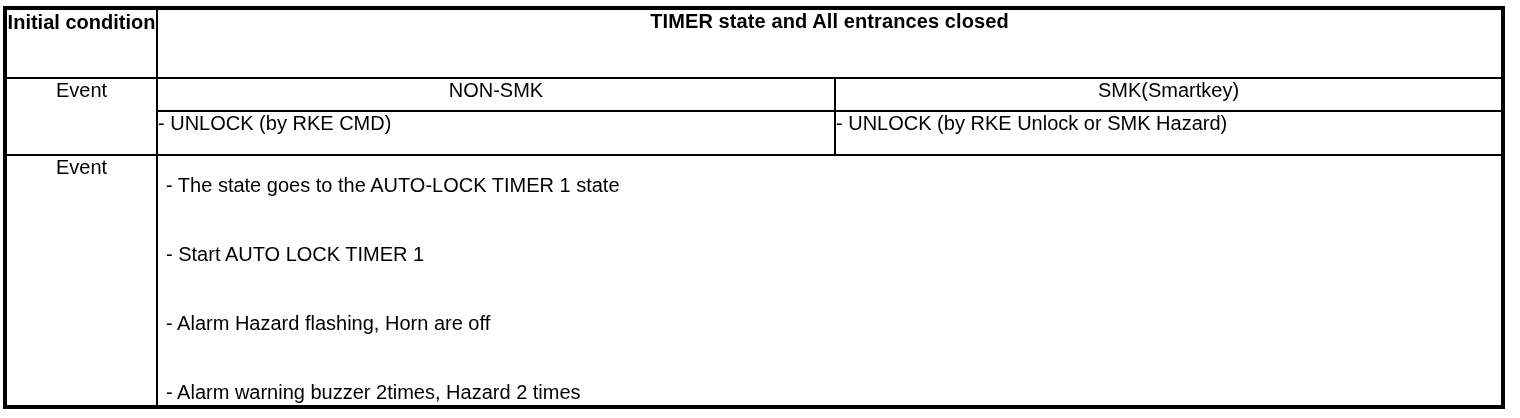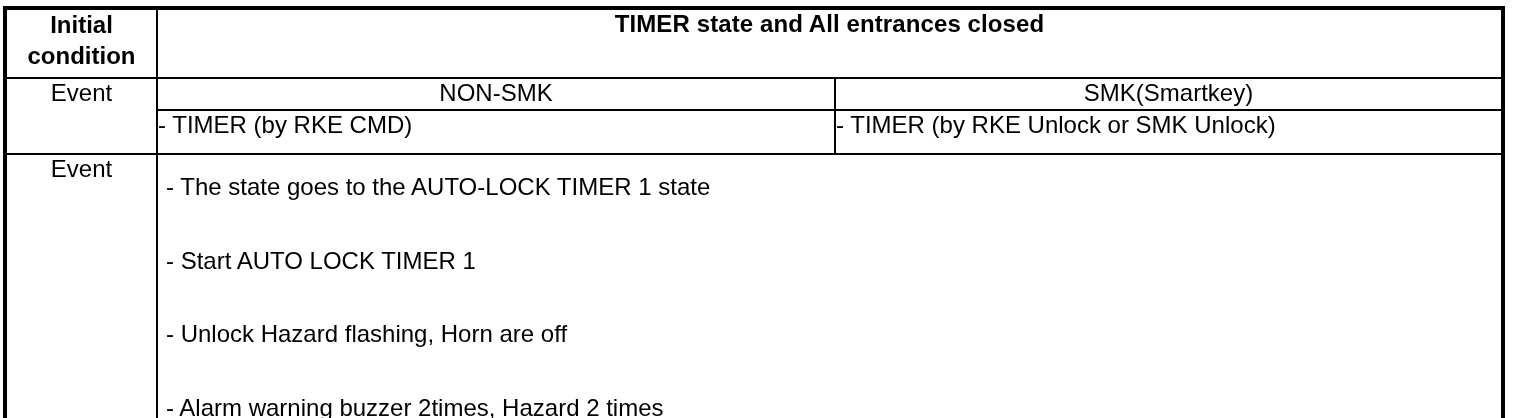--- a/index.html
+++ b/index.html
@@ -31,21 +31,21 @@
     width: 1502px;
     height: 403px;
     border: 4px solid #000000;
     box-sizing: border-box;
   }
 
   table.spec-table td {
     border: 2px solid #000000;
     padding: 0;
     vertical-align: top;
-    font-size: 24px;
+    font-size: 20px;
     line-height: 1.15;
     color: #000000;
     background: #ffffff;
   }
 
   
   col.c-label { width: 152px; }
   col.c-left  { width: 678px; }
   col.c-right { width: 668px; }
 
@@ -82,21 +82,21 @@
     text-align: left;
   }
 
   
   .action-cell {
     vertical-align: top;
     padding: 0;
   }
   .action-list {
     margin: 0;
-    padding: 18px 0 7px 8px;
+    padding: 18px 0 0 8px;
     list-style: none;
   }
   .action-list li {
     margin: 0 0 46px 0;
     padding: 0;
     white-space: nowrap;
   }
   .action-list li:last-child {
     margin-bottom: 0;
   }
@@ -124,31 +124,31 @@
         <td class="banner-cell" colspan="2">TIMER state and All entrances closed</td>
       </tr>
 
       <tr class="row-subhead">
         <td class="label-cell" rowspan="2">Event</td>
         <td class="subhead-cell">NON-SMK</td>
         <td class="subhead-cell">SMK(Smartkey)</td>
       </tr>
 
       <tr class="row-event">
-        <td class="event-cell">- TIMER (by RKE CMD)</td>
-        <td class="event-cell">- TIMER (by RKE Unlock or SMK Unlock)</td>
+        <td class="event-cell">- UNLOCK (by RKE CMD)</td>
+        <td class="event-cell">- UNLOCK (by RKE Unlock or SMK Hazard)</td>
       </tr>
 
       <tr class="row-action">
         <td class="label-cell">Event</td>
         <td class="action-cell" colspan="2">
           <ul class="action-list">
             <li>- The state goes to the AUTO-LOCK TIMER 1 state</li>
             <li>- Start AUTO LOCK TIMER 1</li>
-            <li>- Unlock Hazard flashing, Horn are off</li>
+            <li>- Alarm Hazard flashing, Horn are off</li>
             <li>- Alarm warning buzzer 2times, Hazard 2 times</li>
           </ul>
         </td>
       </tr>
 
     </tbody>
   </table>
 </div>
 
 </body></html>

